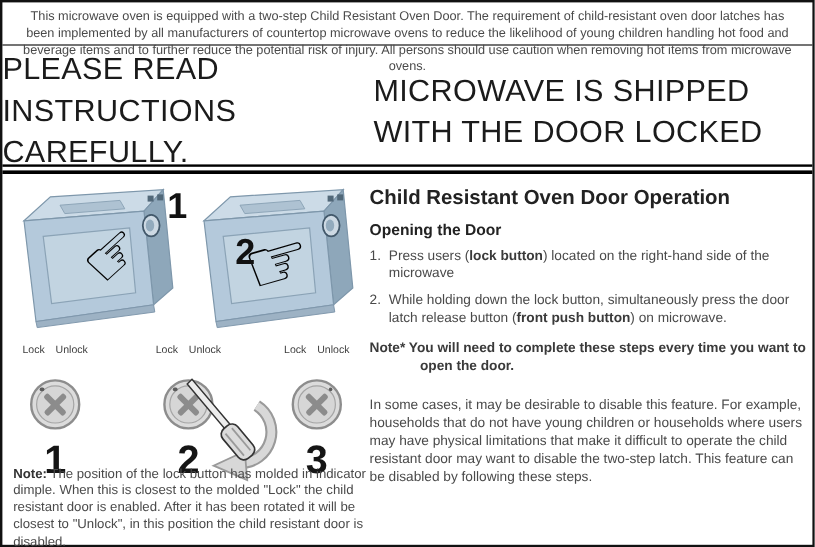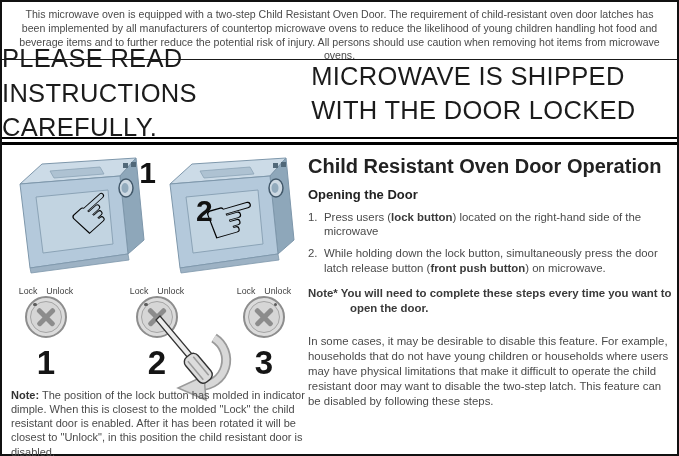--- a/index.html
+++ b/index.html
@@ -2,21 +2,21 @@
 <html><head>
 <meta charset="utf-8">
 <style>
   html,body{margin:0;padding:0;background:#fff;}
   body{width:679px;height:456px;position:relative;overflow:hidden;
        font-family:"Liberation Sans",sans-serif;color:#3d3d3d;}
   .page{position:absolute;left:0;top:0;width:679px;height:456px;
         box-sizing:border-box;border:2px solid #111;background:#fff;}
 
   
-  .notice{position:absolute;left:0;right:0;top:0;height:58px;box-sizing:border-box;
+  .notice{position:absolute;left:0;right:0;top:0;height:36px;box-sizing:border-box;
           border-bottom:1.5px solid #1a1a1a;padding:6px 16px 0;text-align:center;
           font-size:10.6px;line-height:1.3;color:#4a4a4a;}
 
   
   .heading{position:absolute;left:0;right:0;top:47.5px;height:89px;box-sizing:border-box;
            border-bottom:2.5px solid #000;display:flex;flex-direction:row;
            justify-content:center;align-items:center;color:#1b1b1b;
            font-size:25.5px;letter-spacing:.3px;line-height:1.35;}
   .thickline{position:absolute;left:0;right:0;top:140px;height:2.5px;background:#000;}
 
@@ -29,42 +29,42 @@
   .hand{position:absolute;font-family:"DejaVu Sans",sans-serif;color:#000;line-height:1;}
   .hand1{font-size:54px;left:60px;top:34px;transform:rotate(-42deg);}
   .hand2{font-size:62px;left:44px;top:36px;transform:rotate(-16deg);}
   .mw-num{position:absolute;font-size:30px;font-weight:bold;color:#111;}
   .mw-num1{right:2px;top:4px;}
   .mw-num2{left:36px;top:42px;}
 
   .dial{position:absolute;top:140px;width:76px;text-align:center;}
   .dial1{left:6px;} .dial2{left:117px;} .dial3{left:224px;}
   .dial-labels{display:flex;justify-content:center;gap:9px;font-size:8.8px;
-               color:#3f3f3f;margin-bottom:0;}
+               color:#3f3f3f;margin-bottom:20px;}
   .dial-circle{position:relative;width:38px;height:38px;margin:0 auto;border-radius:50%;
                background:#dcdcdc;border:2px solid #8d8d8d;}
   .dial-inner{position:absolute;inset:3px;border-radius:50%;background:#d6d6d6;
               border:1px solid #a5a5a5;}
   .xbar{position:absolute;left:50%;top:50%;width:23px;height:4.5px;background:#8c8c8c;
         border-radius:2px;}
   .xbar-a{transform:translate(-50%,-50%) rotate(45deg);}
   .xbar-b{transform:translate(-50%,-50%) rotate(-45deg);}
   .dimple{position:absolute;width:3.5px;height:3.5px;border-radius:50%;background:#5c5c5c;top:5px;}
   .dimple-lock{left:6px;} .dimple-unlock{right:6px;}
   .dial-num{font-size:33px;font-weight:bold;color:#151515;margin-top:8px;line-height:1;}
 
   .driver{position:absolute;left:150px;top:168px;pointer-events:none;}
 
   .fig-note{position:absolute;left:9px;top:242px;width:296px;font-size:11px;
             line-height:1.3;color:#4a4a4a;}
   .fig-note .b{color:#333;}
 
   
   .right-col{position:absolute;left:306px;top:9px;width:364px;}
-  .op-title{font-size:20px;font-weight:bold;color:#222;margin:0 0 9px;}
+  .op-title{font-size:17px;font-weight:bold;color:#222;margin:0 0 9px;}
   .op-sub{font-size:13px;font-weight:bold;color:#222;margin:0 0 8px;}
   .step{display:flex;font-size:11.4px;line-height:1.3;color:#4a4a4a;margin:0 0 7px;}
   .step .num{flex:none;width:16px;}
   .b{font-weight:bold;color:#3a3a3a;}
   .op-note{font-size:11.4px;font-weight:bold;color:#3a3a3a;line-height:1.3;
            margin-top:10px;padding-left:42px;text-indent:-42px;}
   .deact{margin-top:19px;}
   .deact-title{font-size:17px;font-weight:bold;color:#222;line-height:1.25;margin:0 0 6px;}
   .intro{font-size:11.4px;line-height:1.3;color:#4a4a4a;margin:0 0 7px;}
 </style>

